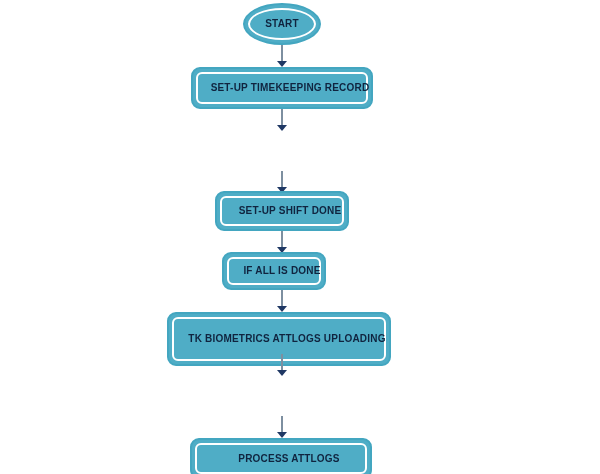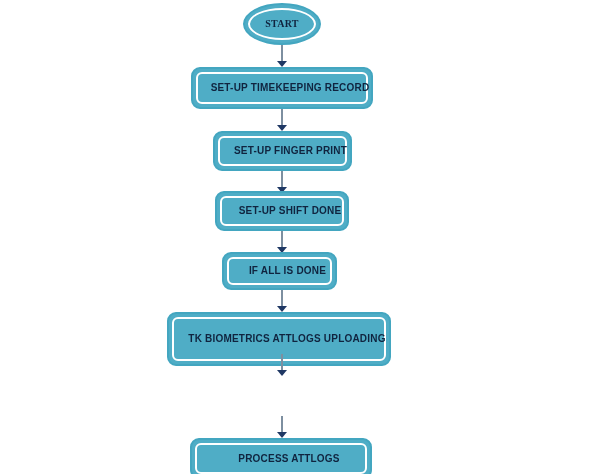--- a/index.html
+++ b/index.html
@@ -96,61 +96,57 @@
     border-left: 5px solid transparent;
     border-right: 5px solid transparent;
     border-top: 6px solid #1F3864;
   }
 </style>
 </head>
 <body>
 
 <div id="flowchart">
 
-  <div class="node terminal" style="left:243px; top:3px; width:78px; height:42px;font-family:Liberation Serif, serif;">
+  <div class="node terminal" style="left:243px; top:3px; width:78px; height:42px;">
     <span class="inner"></span>
     <span class="label">START</span>
   </div>
 
   <div class="connector" style="left:275px; top:45px; height:22px;">
     <span class="stem" style="height:16px;"></span>
     <span class="head" style="top:16px;"></span>
   </div>
 
   <div class="node process" style="left:191px; top:67px; width:182px; height:42px;">
     <span class="inner"></span>
     <span class="label">SET-UP TIMEKEEPING RECORD</span>
   </div>
 
   <div class="connector" style="left:275px; top:109px; height:22px;">
     <span class="stem" style="height:16px;"></span>
     <span class="head" style="top:16px;"></span>
   </div>
 
-  <div class="node process" style="left:213px; top:131px; width:139px; height:40px;">
-    <span class="inner"></span>
-    <span class="label">SET-UP FINGER PRINT</span>
-  </div>
 
   <div class="connector" style="left:275px; top:171px; height:22px;">
     <span class="stem" style="height:16px;"></span>
     <span class="head" style="top:16px;"></span>
   </div>
 
   <div class="node process" style="left:215px; top:191px; width:134px; height:40px;">
     <span class="inner"></span>
     <span class="label">SET-UP SHIFT DONE</span>
   </div>
 
   <div class="connector" style="left:275px; top:231px; height:22px;">
     <span class="stem" style="height:16px;"></span>
     <span class="head" style="top:16px;"></span>
   </div>
 
-  <div class="node process" style="left:222px; top:252px; width:115px; height:38px;">
+  <div class="node process" style="left:222px; top:252px; width:104px; height:38px;">
     <span class="inner"></span>
     <span class="label">IF ALL IS DONE</span>
   </div>
 
   <div class="connector" style="left:275px; top:290px; height:22px;">
     <span class="stem" style="height:16px;"></span>
     <span class="head" style="top:16px;"></span>
   </div>
 
   <div class="node process" style="left:167px; top:312px; width:224px; height:54px;">

